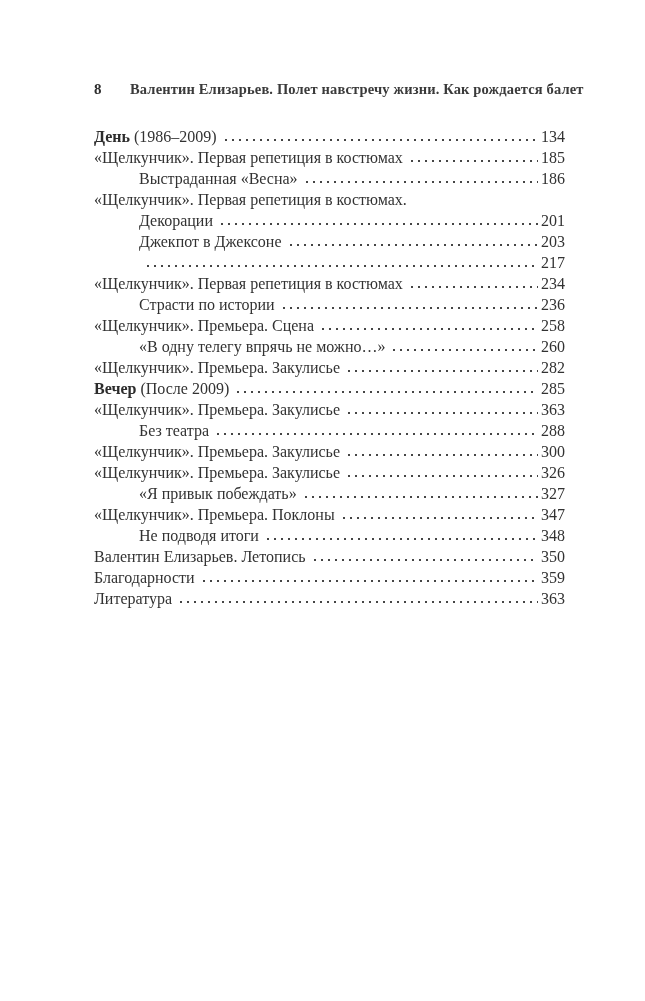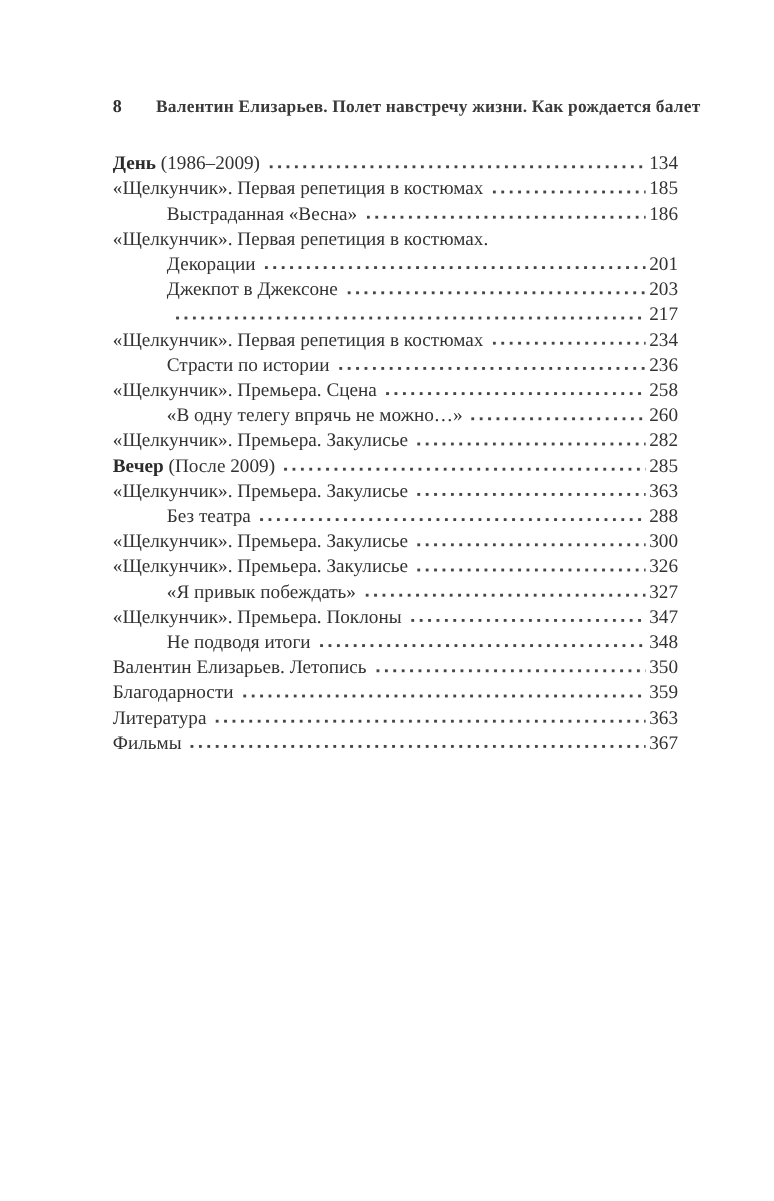--- a/index.html
+++ b/index.html
@@ -190,20 +190,15 @@
       <div class="row gap">
     <span class="title"><span class="rest">Благодарности</span></span>
     <span class="leader"></span>
     <span class="pgnum">359</span>
   </div>
       <div class="row">
     <span class="title"><span class="rest">Литература</span></span>
     <span class="leader"></span>
     <span class="pgnum">363</span>
   </div>
-      <div class="row">
-    <span class="title"><span class="rest">Фильмы</span></span>
-    <span class="leader"></span>
-    <span class="pgnum">367</span>
-  </div>
     </main>
 
 </div>
 
 </body></html>

